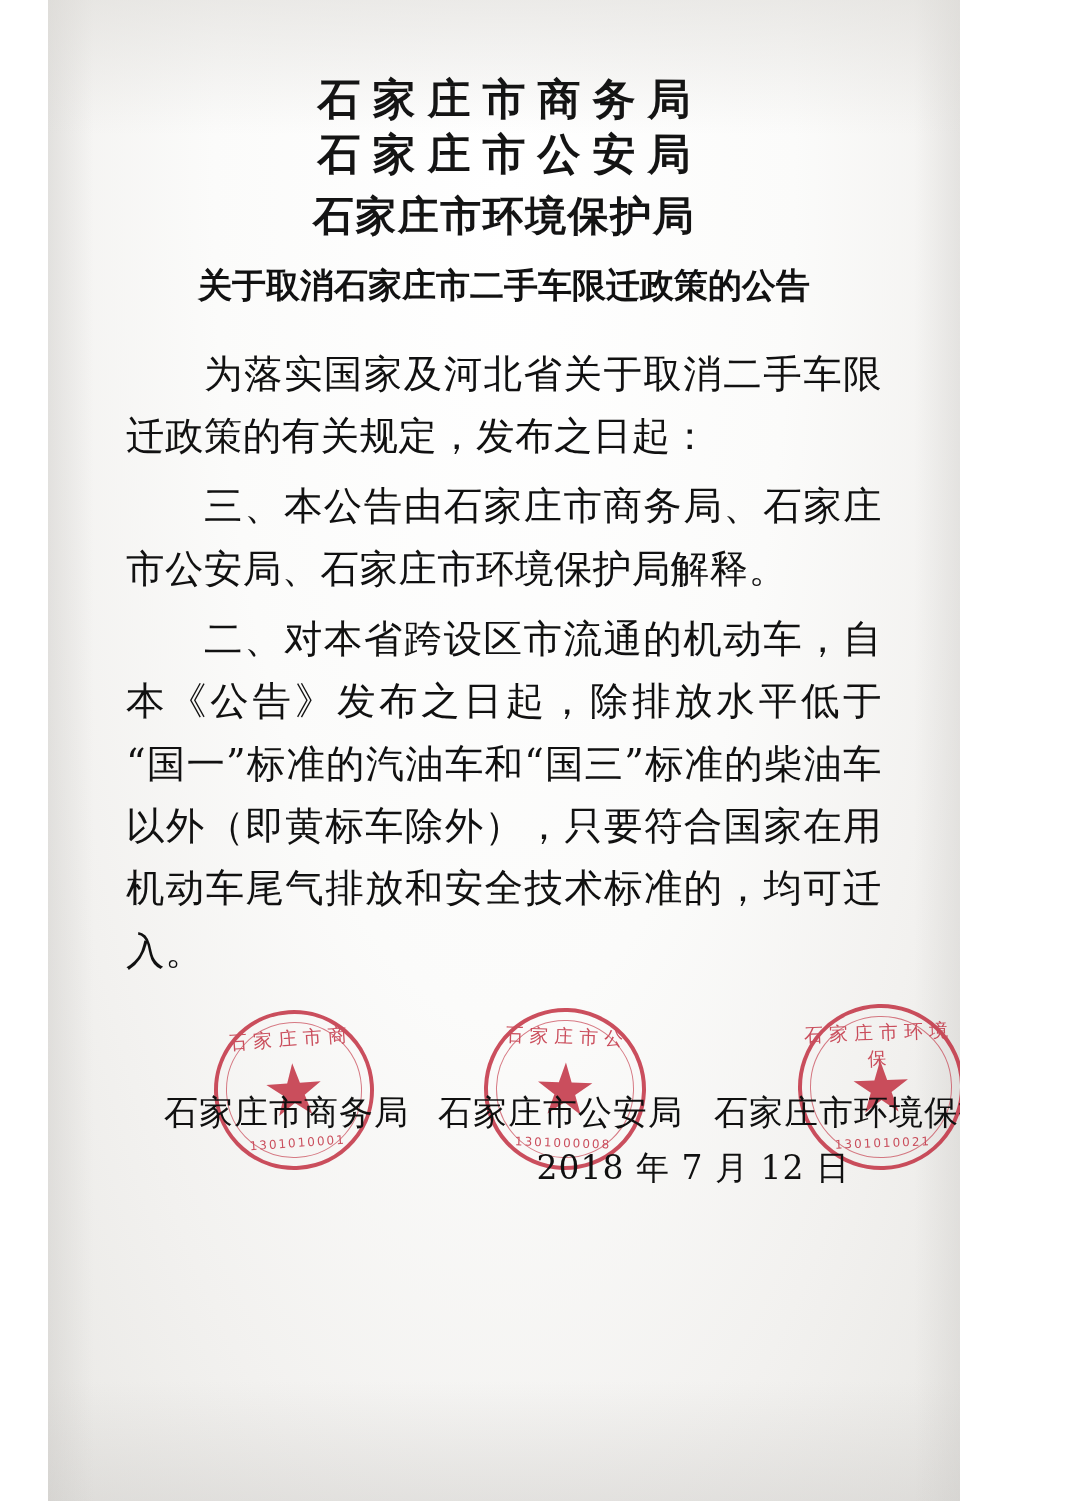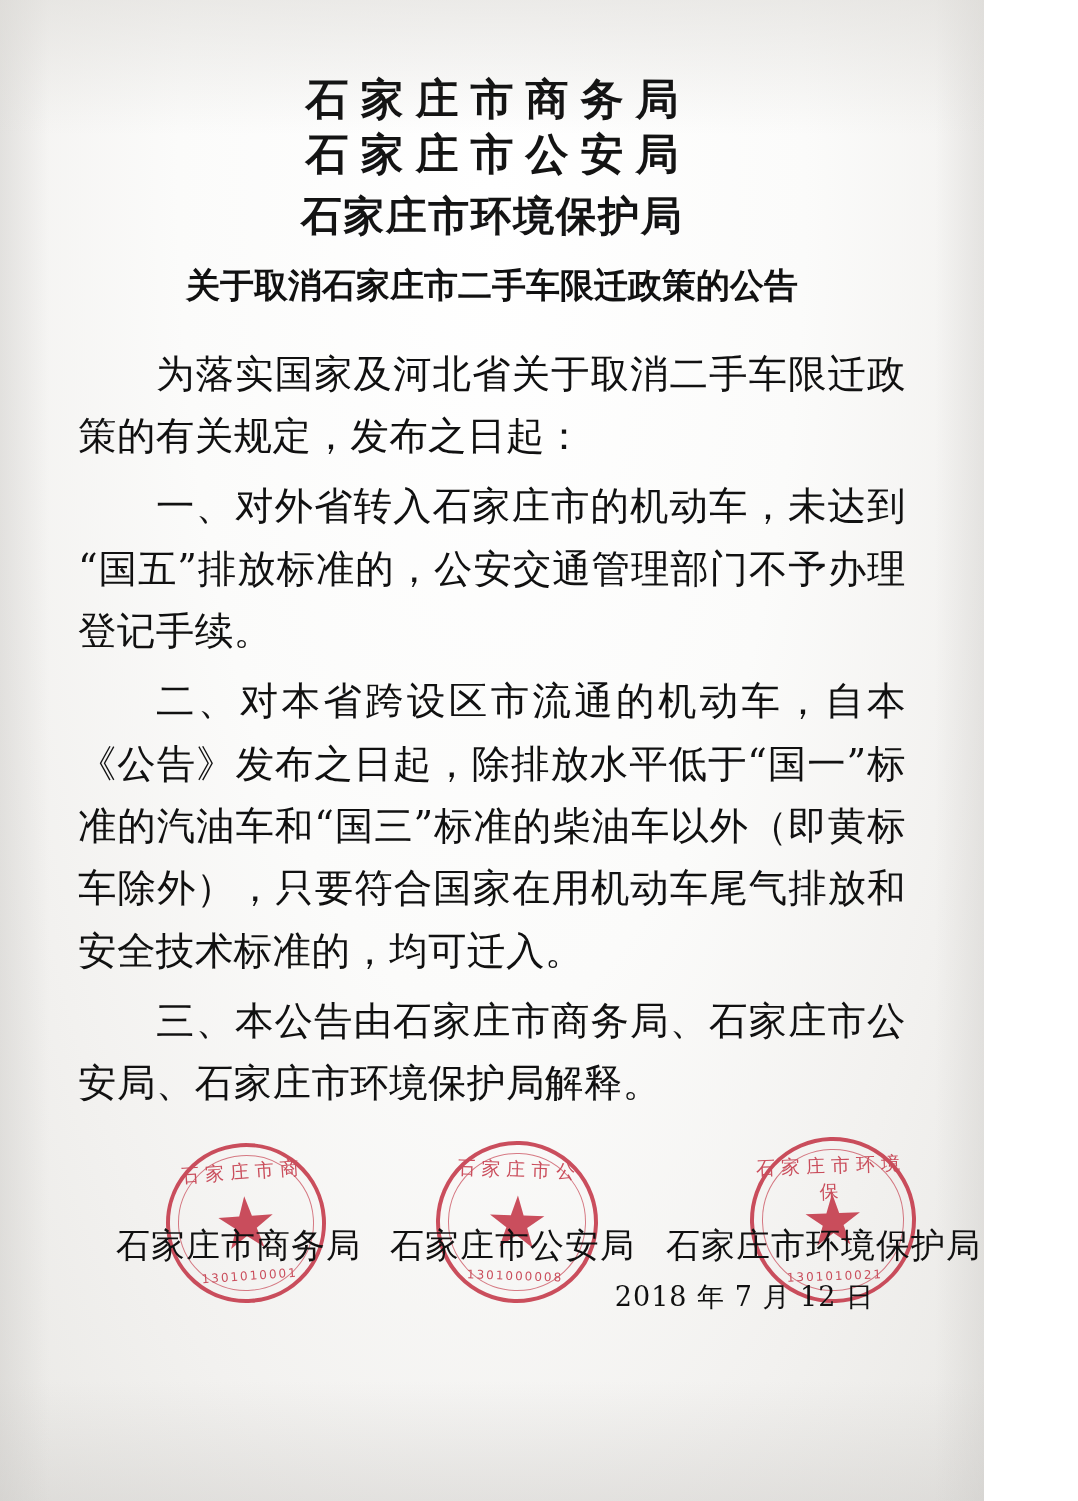--- a/index.html
+++ b/index.html
@@ -9,26 +9,27 @@
   }
   body {
     width: 1078px;
     height: 1501px;
     font-family: "DejaVu Serif", "Liberation Serif", serif;
     overflow: hidden;
   }
 
   .page {
     position: relative;
-    width: 984px;
+    width: 912px;
     height: 1501px;
     background:
       radial-gradient(ellipse at 50% 12%, #ffffff 0%, #fbfbfa 45%, #f2f1ef 75%, #e9e8e5 100%);
     box-sizing: border-box;
     overflow: hidden;
+    margin-left: 48px;
   }
 
   
   .page::after {
     content: "";
     position: absolute;
     inset: 0;
     pointer-events: none;
     background:
       linear-gradient(to bottom, rgba(220,218,214,0.55) 0%, rgba(255,255,255,0) 9%),
@@ -170,21 +171,21 @@
   }
   .signer.a { left: 38px;  top: 72px; }
   .signer.b { left: 312px; top: 72px; }
   .signer.c { left: 588px; top: 72px; }
 
   .doc-date {
     position: absolute;
     right: 32px;
     top: 128px;
     font-family: "DejaVu Serif", "Liberation Serif", serif;
-    font-size: 27px;
+    font-size: 33px;
     color: #101010;
     letter-spacing: 1px;
     white-space: nowrap;
   }
 </style>
 </head>
 <body>
 
 <div class="page">
   <div class="content">
@@ -192,23 +193,22 @@
     <div class="org-lines">
       <div class="org-line l1">石家庄市商务局</div>
       <div class="org-line l2">石家庄市公安局</div>
       <div class="org-line l3">石家庄市环境保护局</div>
     </div>
 
     <div class="doc-title">关于取消石家庄市二手车限迁政策的公告</div>
 
     <div class="body-text">
       <p class="para">为落实国家及河北省关于取消二手车限迁政策的有关规定，发布之日起：</p>
-      <p class="para">一、对外省转入石家庄市的机动车，未达到“国五”排放标准的，公安交通管理部门不予办理登记手续。</p>
+      <p class="para">三、本公告由石家庄市商务局、石家庄市公安局、石家庄市环境保护局解释。</p>
       <p class="para">二、对本省跨设区市流通的机动车，自本《公告》发布之日起，除排放水平低于“国一”标准的汽油车和“国三”标准的柴油车以外（即黄标车除外），只要符合国家在用机动车尾气排放和安全技术标准的，均可迁入。</p>
-      <p class="para">三、本公告由石家庄市商务局、石家庄市公安局、石家庄市环境保护局解释。</p>
     </div>
 
     <div class="sign-area">
 
       <div class="stamp s1">
         <div class="ring-inner"></div>
         <div class="arc-text">石家庄市商</div>
         <div class="star">
             <span>★</span>
           </div>

